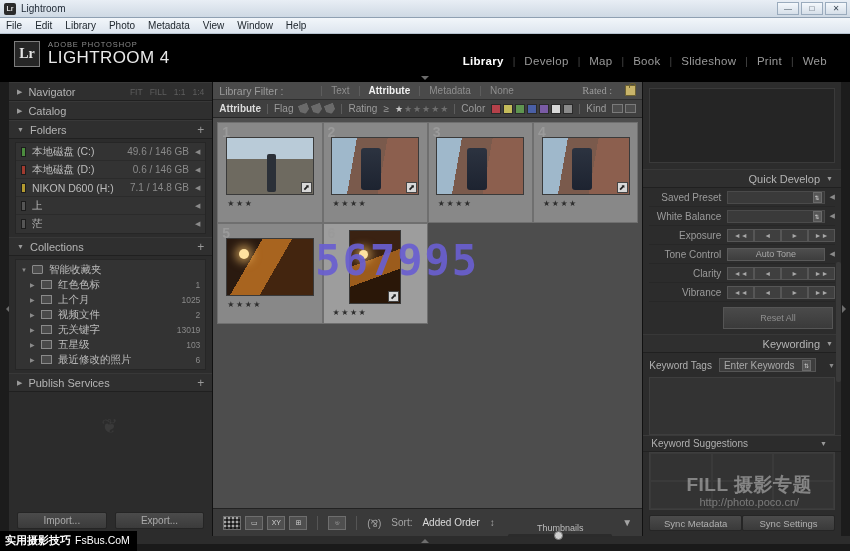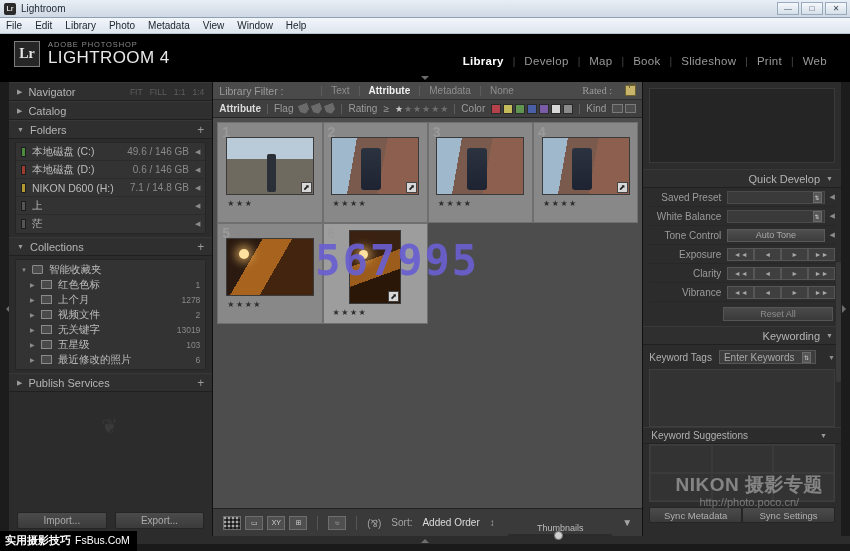--- a/index.html
+++ b/index.html
@@ -275,21 +275,21 @@
     flex:1; height:13px; background:linear-gradient(#4e4e4e,#3d3d3d);
     border:1px solid #595959; color:#a9a9a9; font-size:9px;
     display:flex; align-items:center; justify-content:center;
   }
   .stepper { flex:1; display:flex; height:13px; }
   .stepper div {
     flex:1; border:1px solid #565656; background:#3f3f3f;
     font-size:7px; color:#a8a8a8; display:flex; align-items:center; justify-content:center;
   }
   .resetall {
-    margin:5px 8px 5px auto; width:110px; height:14px;
+    margin:5px 8px 5px auto; width:110px; height:22px;
     background:linear-gradient(#4a4a4a,#3a3a3a); border:1px solid #555;
     font-size:9px; color:#8f8f8f; display:flex; align-items:center; justify-content:center;
   }
   .kw-row { display:flex; align-items:center; margin:5px 6px; gap:7px; }
   .kw-lbl { font-size:10px; color:#b0b0b0; }
   .kw-input {
     flex:1; height:14px; background:#3d3d3d; border:1px solid #555;
     color:#a9a9a9; font-size:10px; padding:0 4px; display:flex; align-items:center;
     justify-content:space-between;
   }
@@ -465,21 +465,21 @@
           <div class="coll-row child">
             <span class="t2">▶</span>
             <span class="ico-box"></span>
             <span>红色色标</span>
             <span class="ccount">1</span>
           </div>
           <div class="coll-row child">
             <span class="t2">▶</span>
             <span class="ico-box"></span>
             <span>上个月</span>
-            <span class="ccount">1278</span>
+            <span class="ccount">1025</span>
           </div>
           <div class="coll-row child">
             <span class="t2">▶</span>
             <span class="ico-box"></span>
             <span>视频文件</span>
             <span class="ccount">2</span>
           </div>
           <div class="coll-row child">
             <span class="t2">▶</span>
             <span class="ico-box"></span>
@@ -669,33 +669,33 @@
 
       <div class="qd-row">
         <span class="lab">White Balance</span>
         <span class="qd-select">
           <span class="spin">⇅</span>
         </span>
         <span class="qd-arrow">◀</span>
       </div>
 
       <div class="qd-row">
-        <span class="lab">Tone Control</span>
-        <span class="autotone">Auto Tone</span>
-        <span class="qd-arrow">◀</span>
-      </div>
-
-      <div class="qd-row">
         <span class="lab">Exposure</span>
         <span class="stepper">
           <div>◄◄</div>
           <div>◄</div>
           <div>►</div>
           <div>►►</div>
         </span>
+      </div>
+
+      <div class="qd-row">
+        <span class="lab">Tone Control</span>
+        <span class="autotone">Auto Tone</span>
+        <span class="qd-arrow">◀</span>
       </div>
 
       <div class="qd-row">
         <span class="lab">Clarity</span>
         <span class="stepper">
           <div>◄◄</div>
           <div>◄</div>
           <div>►</div>
           <div>►►</div>
         </span>
@@ -740,21 +740,21 @@
         <div></div>
         <div></div>
       </div>
 
       <div class="sync-row">
         <div class="sync-btn">Sync Metadata</div>
         <div class="sync-btn">Sync Settings</div>
       </div>
 
       <div class="poco-wm">
-        <div class="l1">NIKON 摄影专题</div>
+        <div class="l1">FILL 摄影专题</div>
         <div class="l2">http://photo.poco.cn/</div>
       </div>
 
       <div class="scrollbar-r"></div>
     </div>
     <div class="edge r"></div>
   </div>
 
   <div class="center-collapse"></div>
 

